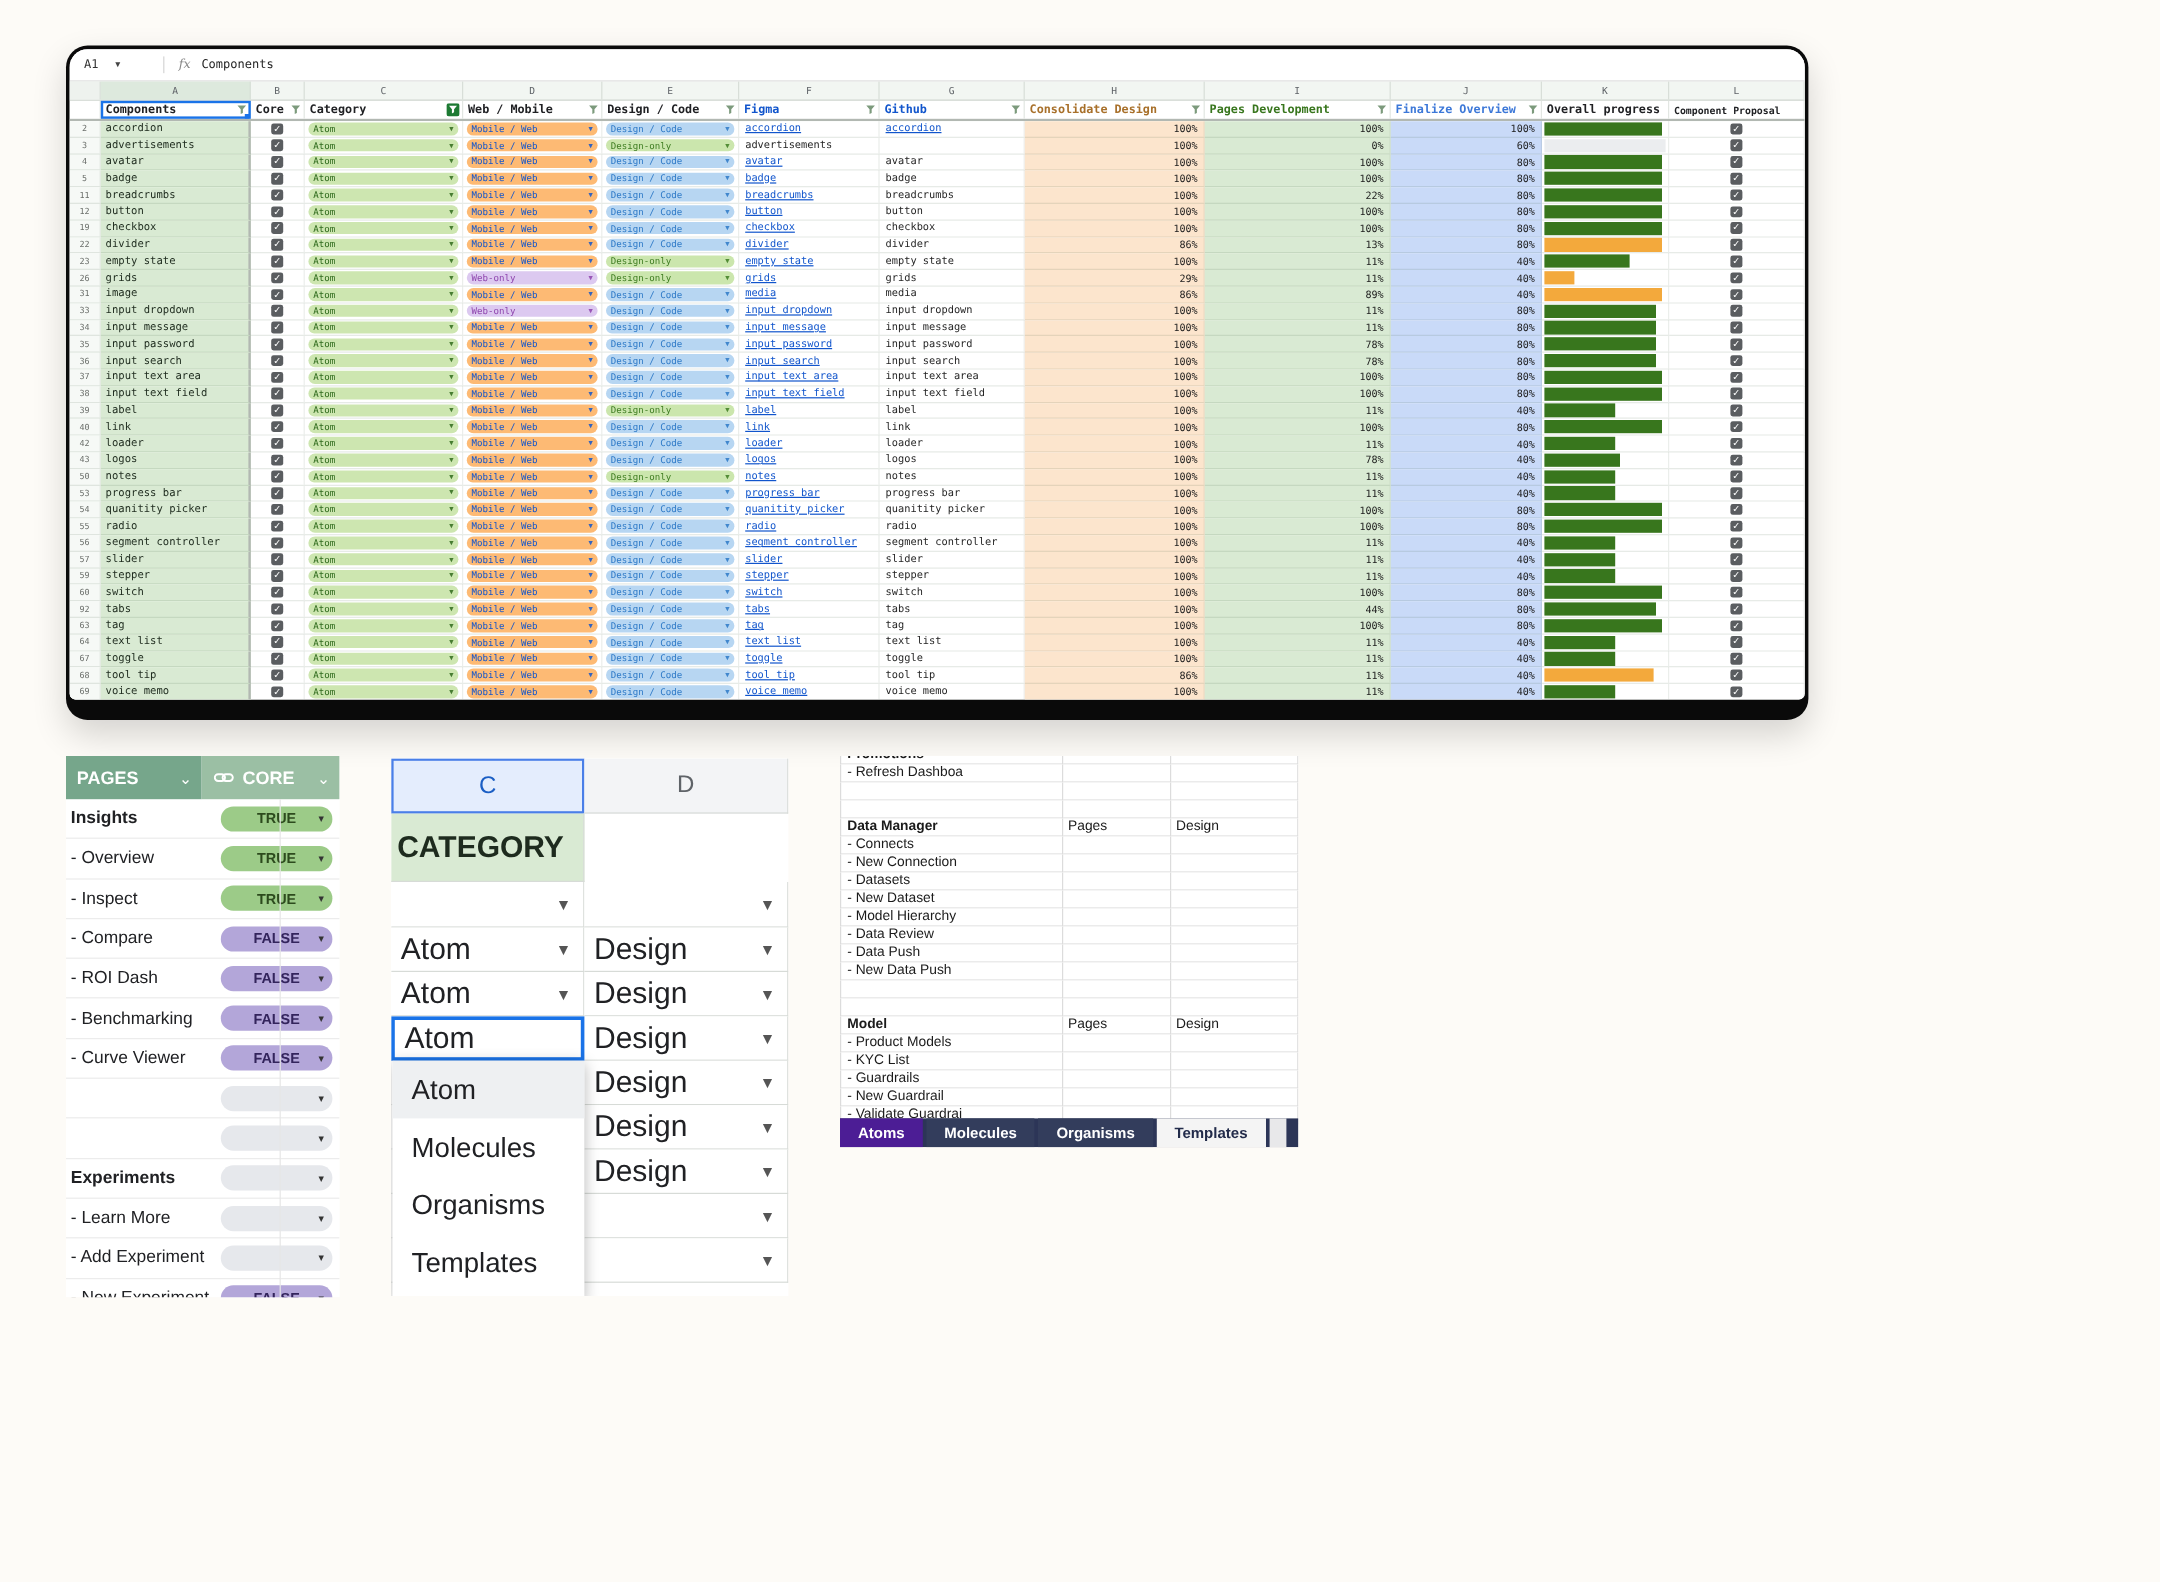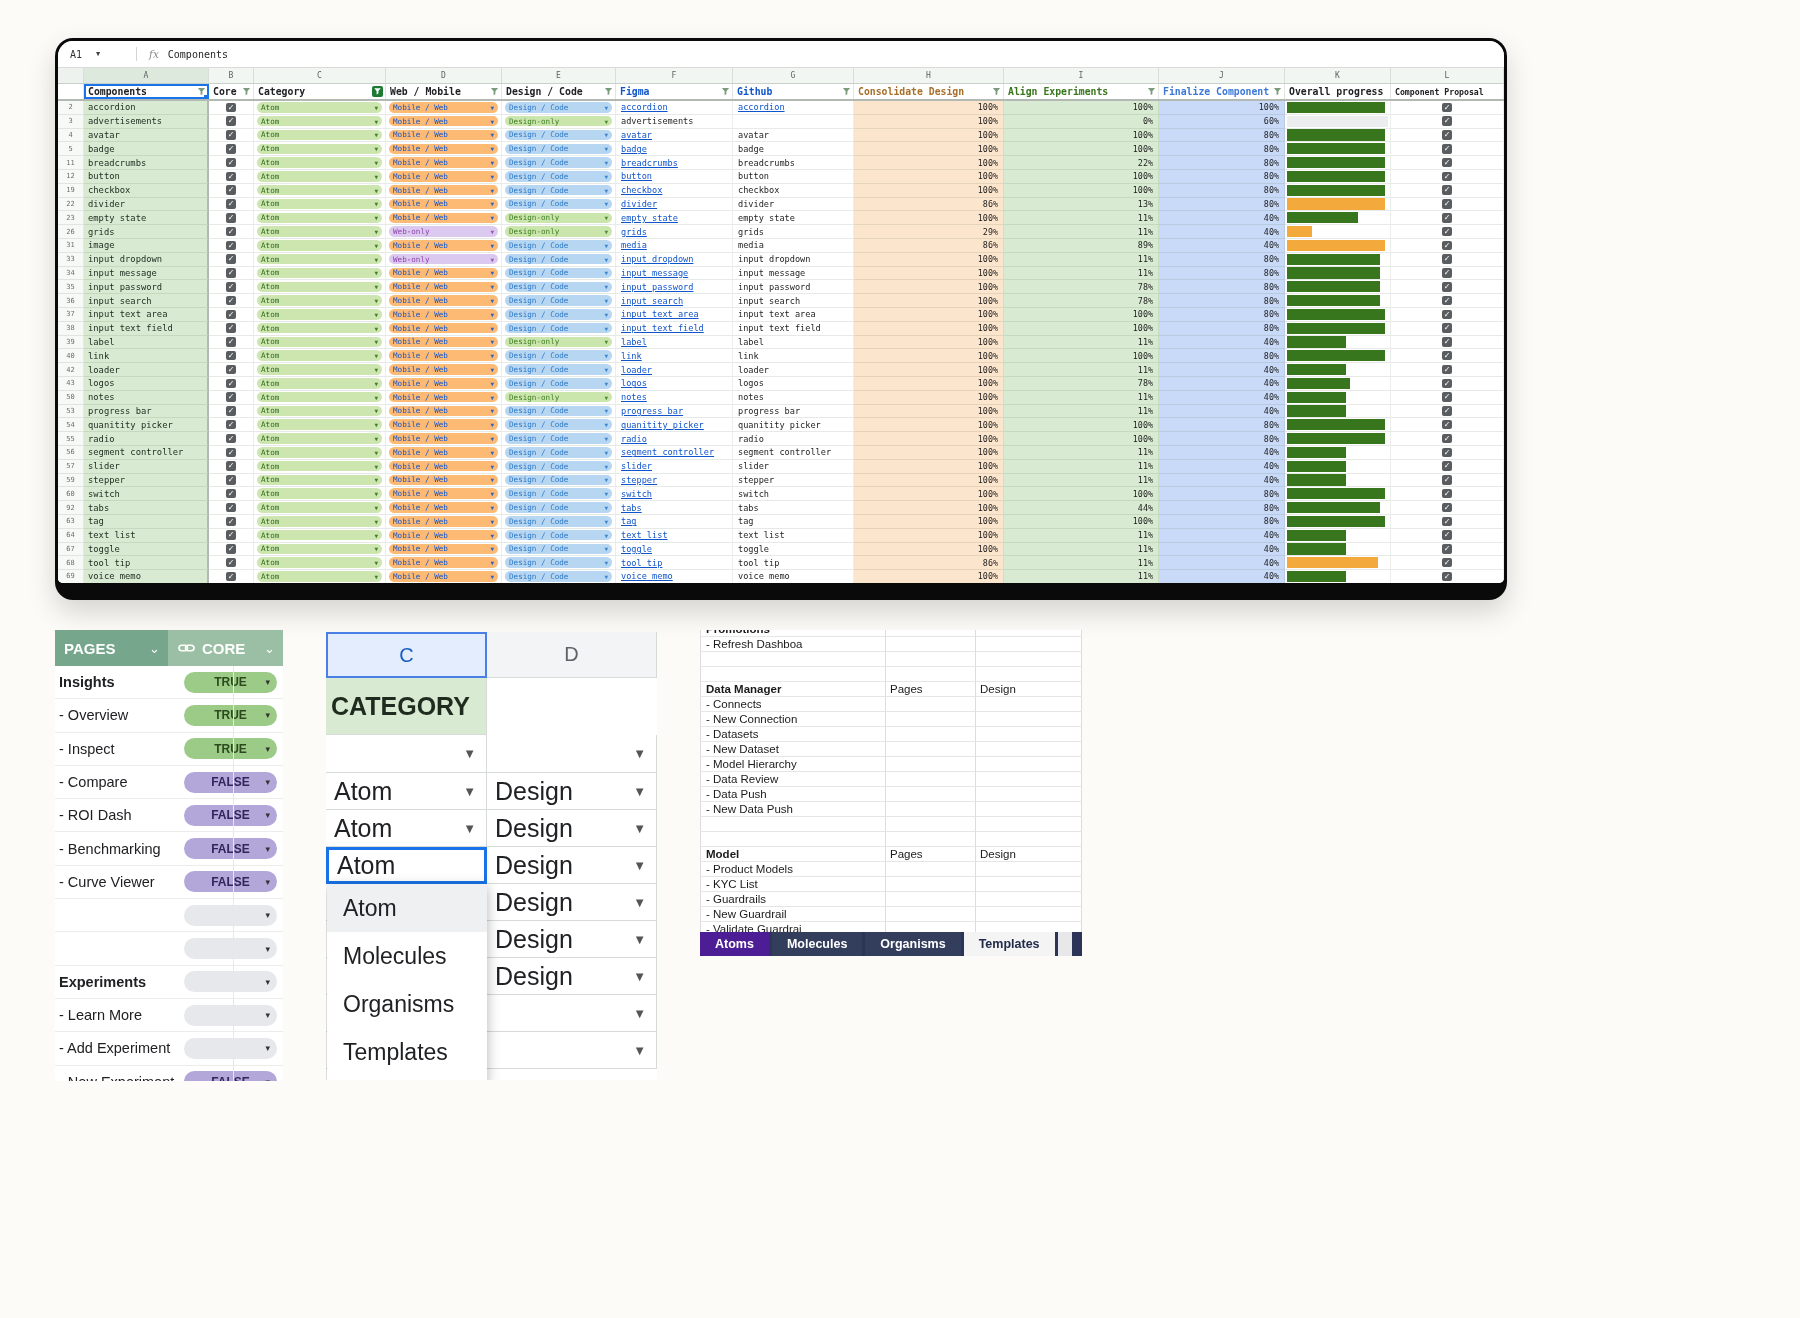--- a/index.html
+++ b/index.html
@@ -201,29 +201,29 @@
           </div>
           <div class="hcell hc-orange" style="width: 150px;">
             <span class="hlabel">Consolidate Design</span>
             <span class="funnel">
               <svg width="9" height="9" viewBox="0 0 10 10">
                 <path d="M1 1h8L6 4.6v3.4L4 9V4.6L1 1z" fill="#7c9a7c"></path>
               </svg>
             </span>
           </div>
           <div class="hcell hc-green" style="width: 155px;">
-            <span class="hlabel">Align Experiments</span>
+            <span class="hlabel">Pages Development</span>
             <span class="funnel">
               <svg width="9" height="9" viewBox="0 0 10 10">
                 <path d="M1 1h8L6 4.6v3.4L4 9V4.6L1 1z" fill="#7c9a7c"></path>
               </svg>
             </span>
           </div>
           <div class="hcell hc-blue2" style="width: 126px;">
-            <span class="hlabel">Finalize Component</span>
+            <span class="hlabel">Finalize Overview</span>
             <span class="funnel">
               <svg width="9" height="9" viewBox="0 0 10 10">
                 <path d="M1 1h8L6 4.6v3.4L4 9V4.6L1 1z" fill="#7c9a7c"></path>
               </svg>
             </span>
           </div>
           <div class="hcell " style="width: 106px;">
             <span class="hlabel">Overall progress</span>
           </div>
           <div class="hcell hc-small" style="width: 113px;">

